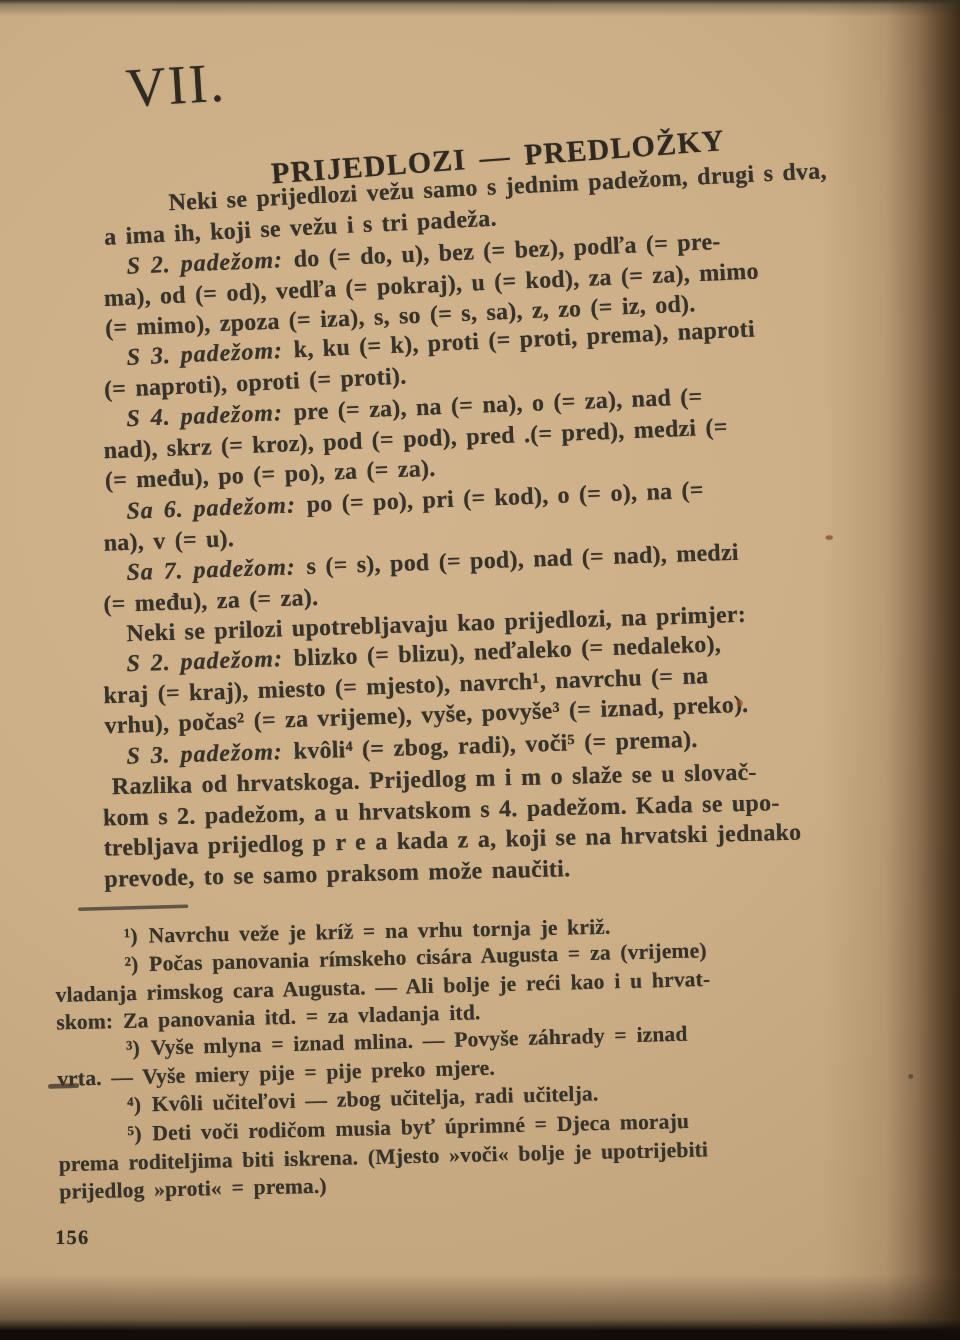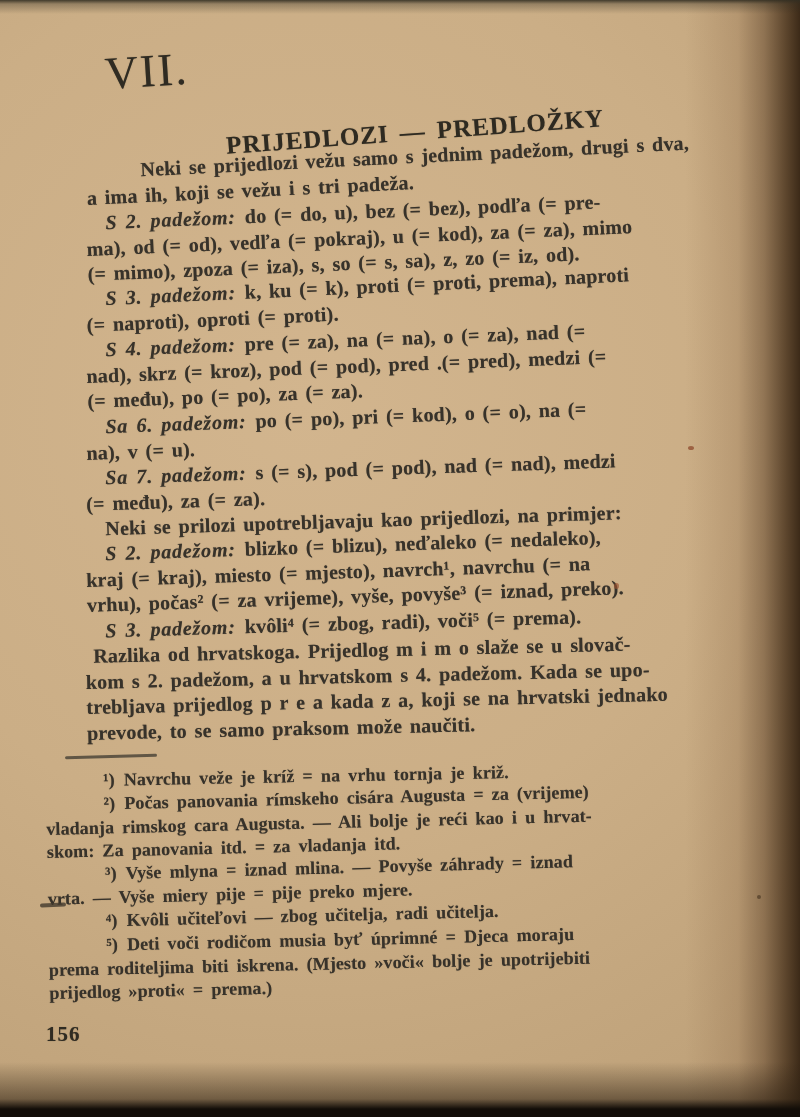--- a/index.html
+++ b/index.html
@@ -44,21 +44,21 @@
   .footnotes {
     margin:12px 0 0 -40px; width:742px; font-size:18px; font-weight:700;
     line-height:23.5px; word-spacing:3.5px; letter-spacing:0.1px;
     transform:rotate(-1.1deg); transform-origin:0 0;
     text-shadow:0 0 0.8px rgba(55,50,42,.5);
   }
   .fline { white-space:nowrap; }
   .fi { padding-left:58px; }
   .marker { margin-right:0.5em; }
   .pagenum {
-    position:absolute; left:46px; top:1022px; font-size:21px; font-weight:700;
+    position:absolute; left:46px; top:1022px; font-size:17px; font-weight:700;
     letter-spacing:1px; color:#2f2b22; text-shadow:0 0 1px rgba(47,43,34,.5);
   }
   .artifact { position:absolute; left:40px; top:903px; width:26px; height:4px;
     background:#423a2d; border-radius:2px; transform:rotate(-2deg); opacity:.8; }
   .speck-a { position:absolute; left:688px; top:446px; width:6px; height:4px;
     background:#8e4a2c; border-radius:50%; opacity:.75; }
   .speck-b { position:absolute; left:614px; top:583px; width:5px; height:6px;
     background:#9a5130; border-radius:50%; opacity:.65; }
   .speck-c { position:absolute; left:757px; top:895px; width:4px; height:4px;
     background:#56422c; border-radius:50%; opacity:.8; }

